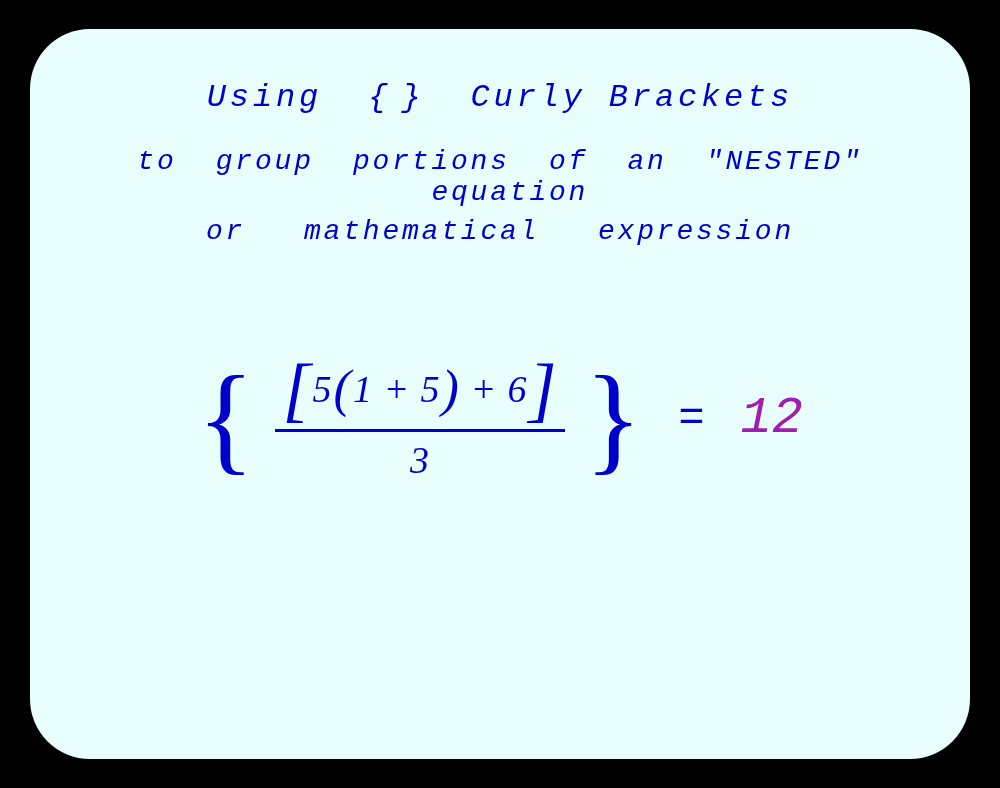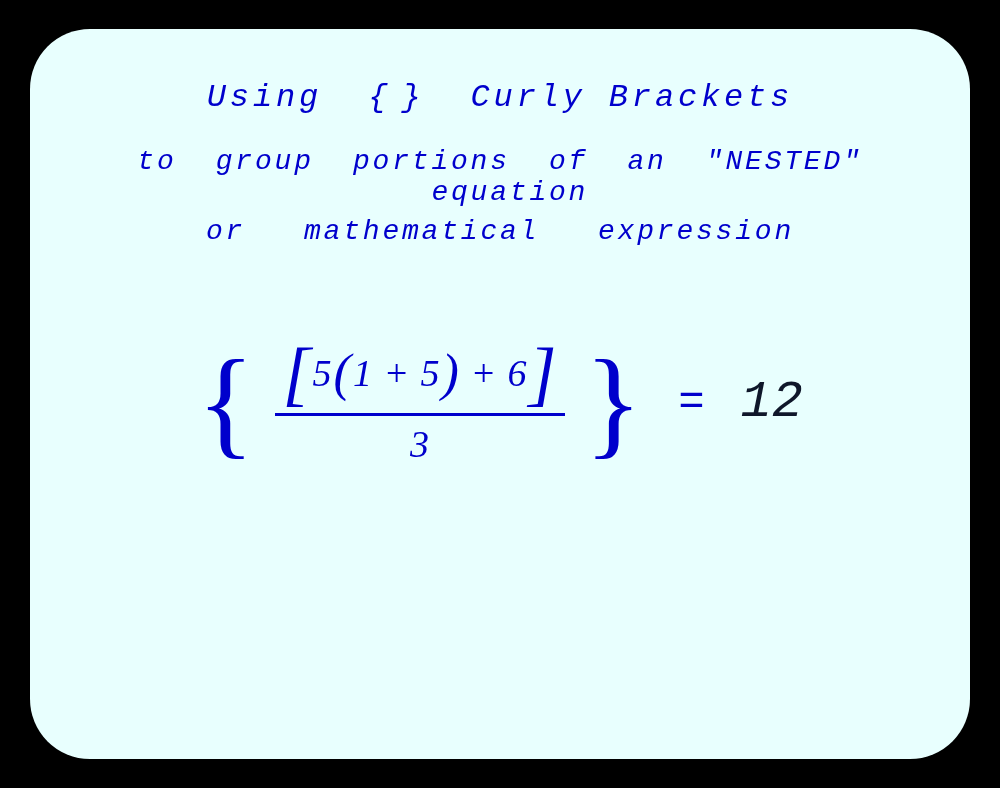--- a/index.html
+++ b/index.html
@@ -48,21 +48,21 @@
       color: #0000cc;
       margin-bottom: 8px;
     }
 
     .or-line {
       font-size: 28px;
       font-style: italic;
       letter-spacing: 0.1em;
       text-align: center;
       color: #0000cc;
-      margin-bottom: 60px;
+      margin-bottom: 76px;
     }
 
     .equation-area {
       display: flex;
       align-items: center;
       justify-content: center;
       margin-top: 30px;
       gap: 20px;
     }
 
@@ -153,21 +153,21 @@
     .eq-sign {
       font-size: 44px;
       color: #0000cc;
       font-style: italic;
       margin-left: 16px;
       margin-right: 16px;
     }
 
     .result {
       font-size: 52px;
-      color: #0f172a;
+      color: #a21caf;
       font-style: italic;
       font-weight: 500;
     }
 
     .numerator-inner {
       display: flex;
       align-items: center;
       gap: 2px;
     }
 

